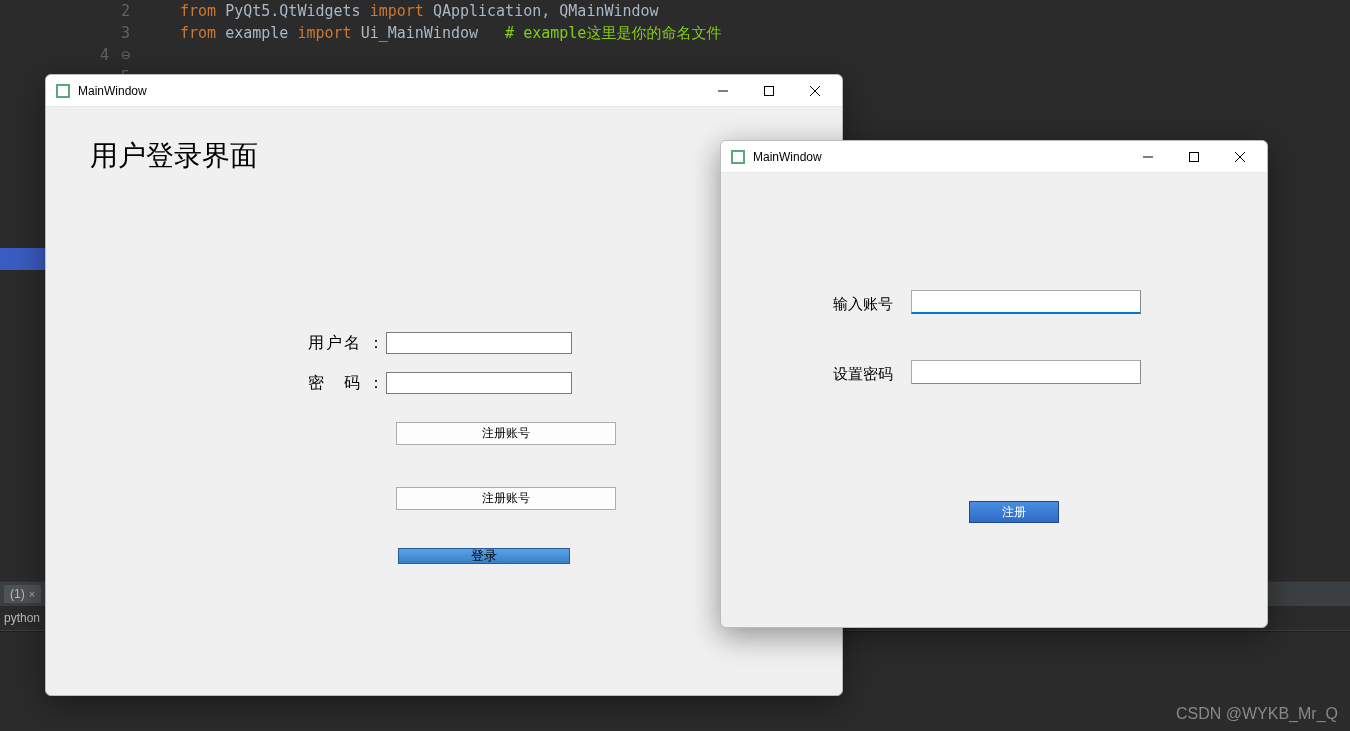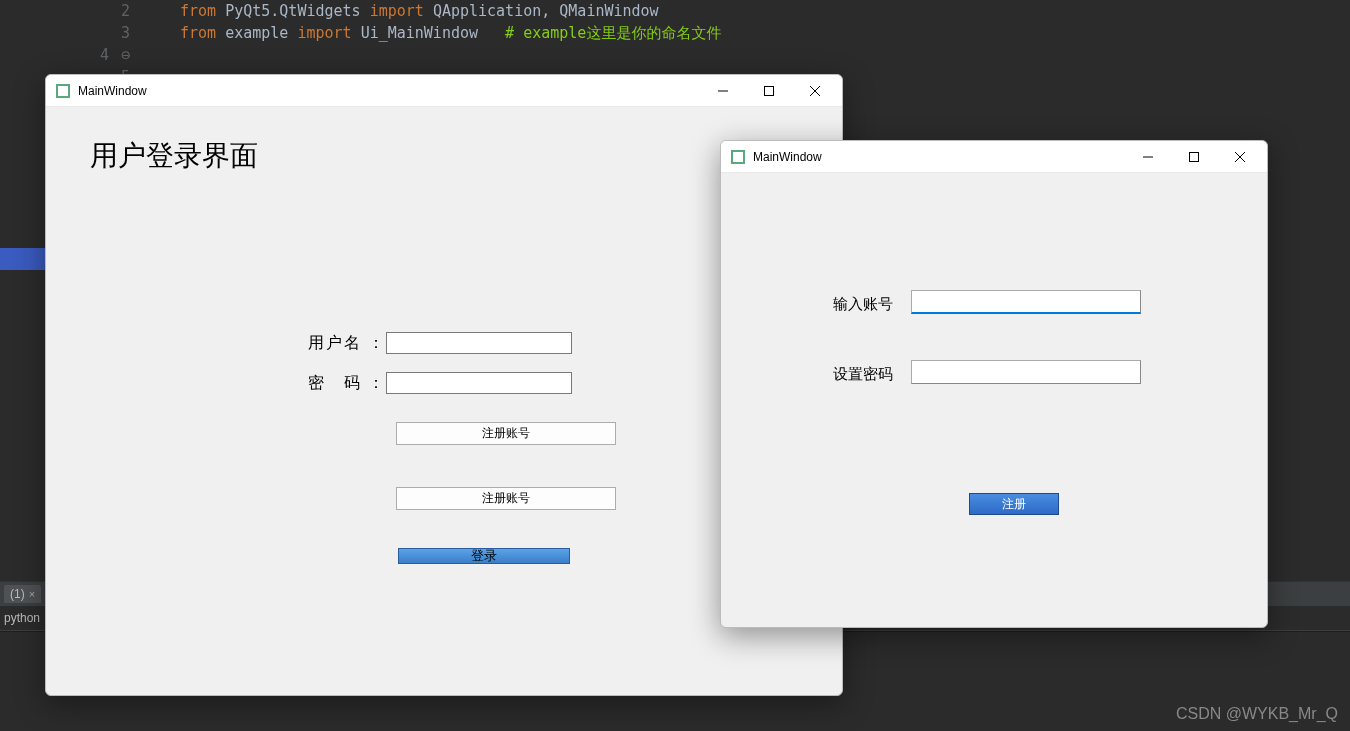--- a/index.html
+++ b/index.html
@@ -162,21 +162,21 @@
     }
     .reg-input.focused { border-bottom: 2px solid #0078d7;}
     .reg-btn {
       width: 90px; height: 22px;
       background: linear-gradient(#4a8de0, #2d6bc7);
       border: 1px solid #1e4a8a;
       color: #fff;
       font-size: 12px;
       cursor: pointer;
       position: absolute;
-      left: 248px; top: 320px;
+      left: 248px; top: 328px;
       display: flex; align-items: center; justify-content: center;
     }
   </style>
 </head>
 <body>
 
 <div class="code-editor">
   <div class="gutter">
     <div>2</div>
     <div>3</div>

